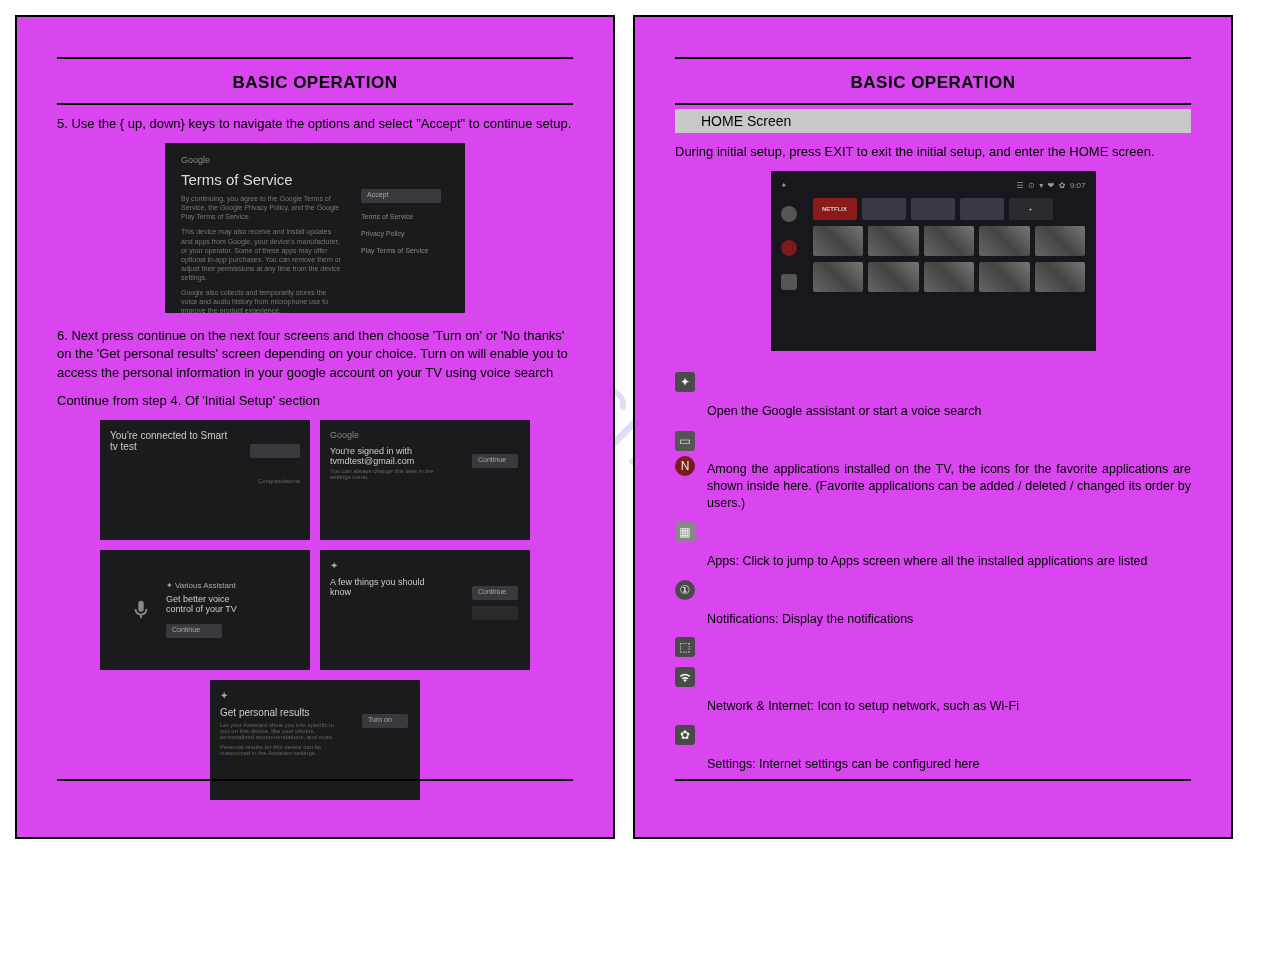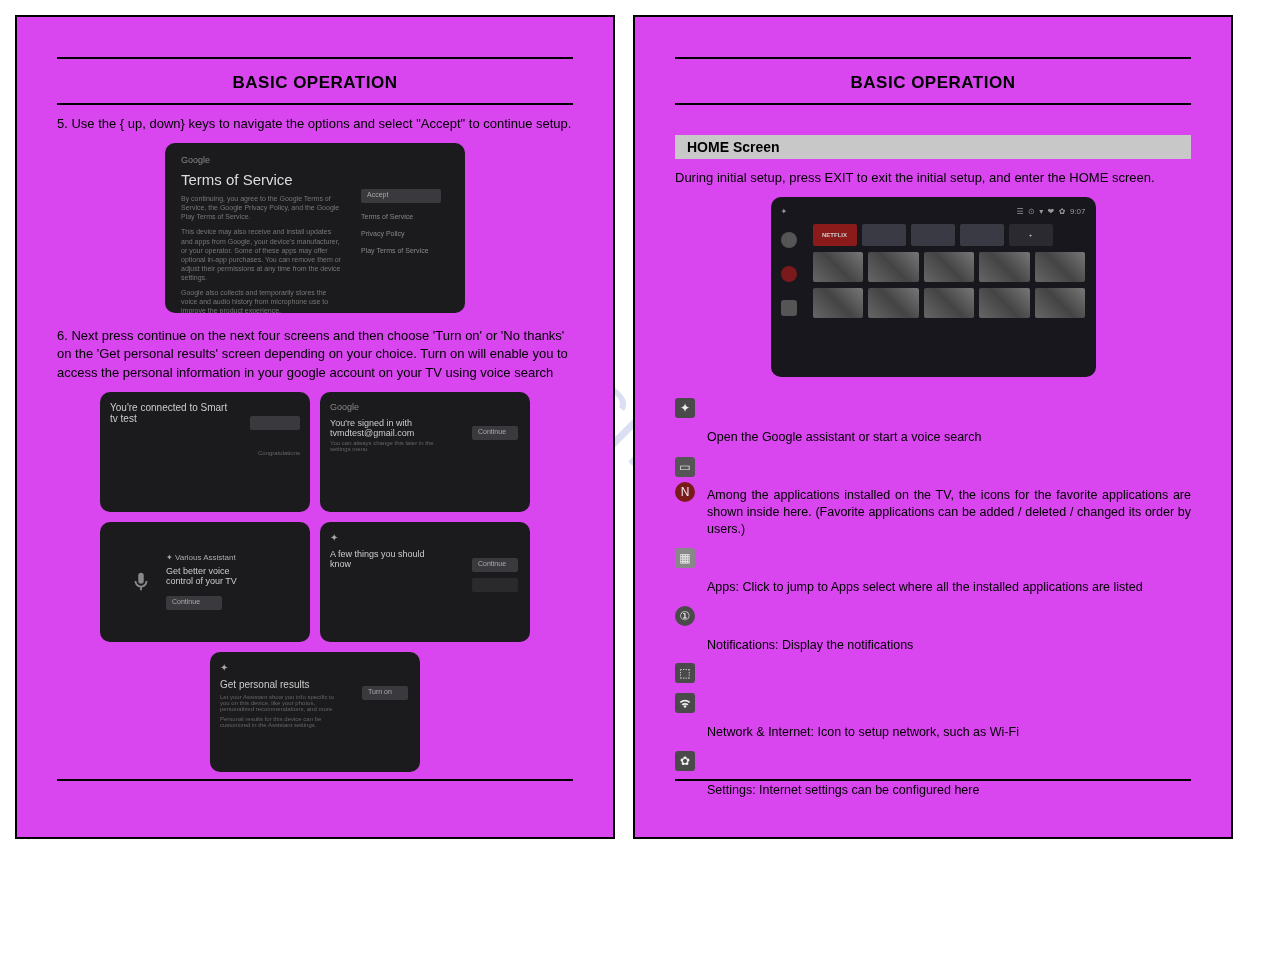--- a/index.html
+++ b/index.html
@@ -34,30 +34,30 @@
     margin: 14px 0 10px 0;
     letter-spacing: 0.5px;
   }
   .body-text {
     font-size: 13px;
     line-height: 1.4;
     margin: 10px 0;
   }
   .section-bar {
     background: #c8c8c8;
-    padding: 4px 12px;
-    font-weight: bold;
+    padding: 4px 26px;
+    font-weight: normal;
     font-size: 14px;
-    margin-top: 30px;
+    margin-top: 4px;
   }
   .shot {
     background: #1b1b1d;
     color: #bbb;
     font-size: 9px;
-    border-radius: 10px;
+    border-radius: 1px;
     position: relative;
     overflow: hidden;
   }
   .shot-big {
     width: 300px;
     height: 170px;
     margin: 8px auto 14px auto;
     padding: 12px 16px;
     box-sizing: border-box;
   }
@@ -218,20 +218,21 @@
     <div class="blurb" style="margin-top:6px">Google also collects and temporarily stores the voice and audio history from microphone use to improve the product experience.</div>
     <div class="right-col">
       <span class="ghost-btn" style="width:80px">Accept</span>
       <span>Terms of Service</span>
       <span>Privacy Policy</span>
       <span>Play Terms of Service</span>
     </div>
   </div>
 
   <div class="body-text">6. Next press continue on the next four screens and then choose 'Turn on' or 'No thanks' on the 'Get personal results' screen depending on your choice. Turn on will enable you to access the personal information in your google account on your TV using voice search</div>
+  <div class="body-text">Continue from step 4.  Of 'Initial Setup' section</div>
 
   <div class="shot-row">
     <div class="shot shot-med">
       <div style="color:#ccc;font-size:10px;margin-top:0">You're connected to Smart</div>
       <div style="color:#ccc;font-size:10px">tv test</div>
       <div class="ghost-btn" style="float:right;margin-top:-8px;width:50px"></div>
       <div style="font-size:6px;color:#666;margin-top:26px;text-align:right">Congratulations</div>
     </div>
     <div class="shot shot-med">
       <div class="brand">Google</div>
@@ -324,21 +325,21 @@
     </div>
     <div class="icon-row">
       <div class="stack-icons">
         <div class="icon-box" style="background:#555">▭</div>
         <div class="icon-box" style="background:#7a1a1a;border-radius:50%">N</div>
       </div>
       <div class="icon-row-text">Among the applications installed on the TV, the icons for the favorite applications are  shown inside here. (Favorite applications can be added / deleted / changed its order by users.)</div>
     </div>
     <div class="icon-row">
       <div class="icon-box" style="background:#888">▦</div>
-      <div class="icon-row-text">Apps: Click to jump to Apps select where all the installed applications are listed</div>
+      <div class="icon-row-text">Apps: Click to jump to Apps screen where all the installed applications are listed</div>
     </div>
     <div class="icon-row">
       <div class="icon-box" style="border-radius:50%">①</div>
       <div class="icon-row-text">Notifications: Display the notifications</div>
     </div>
     <div class="icon-row">
       <div class="icon-box">⬚</div>
     </div>
     <div class="icon-row">
       <div class="icon-box">

